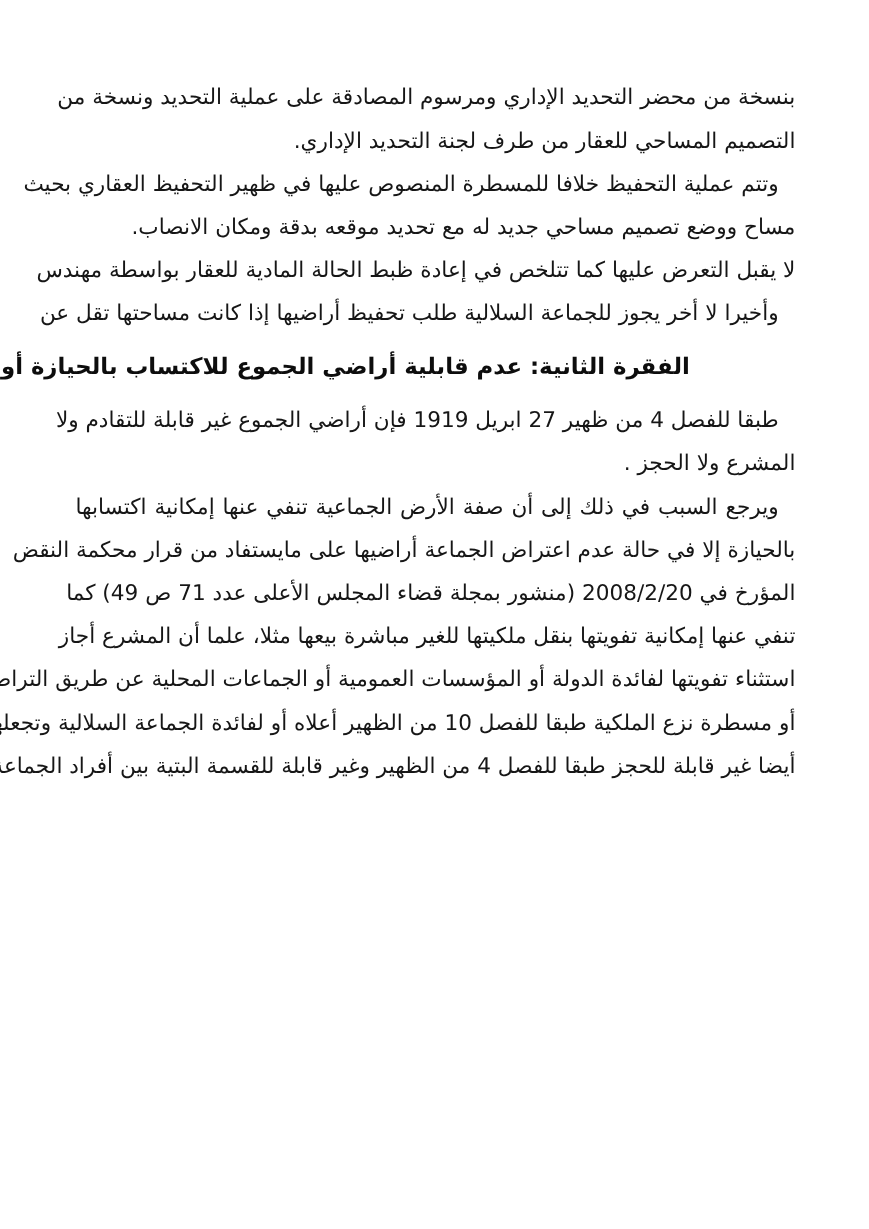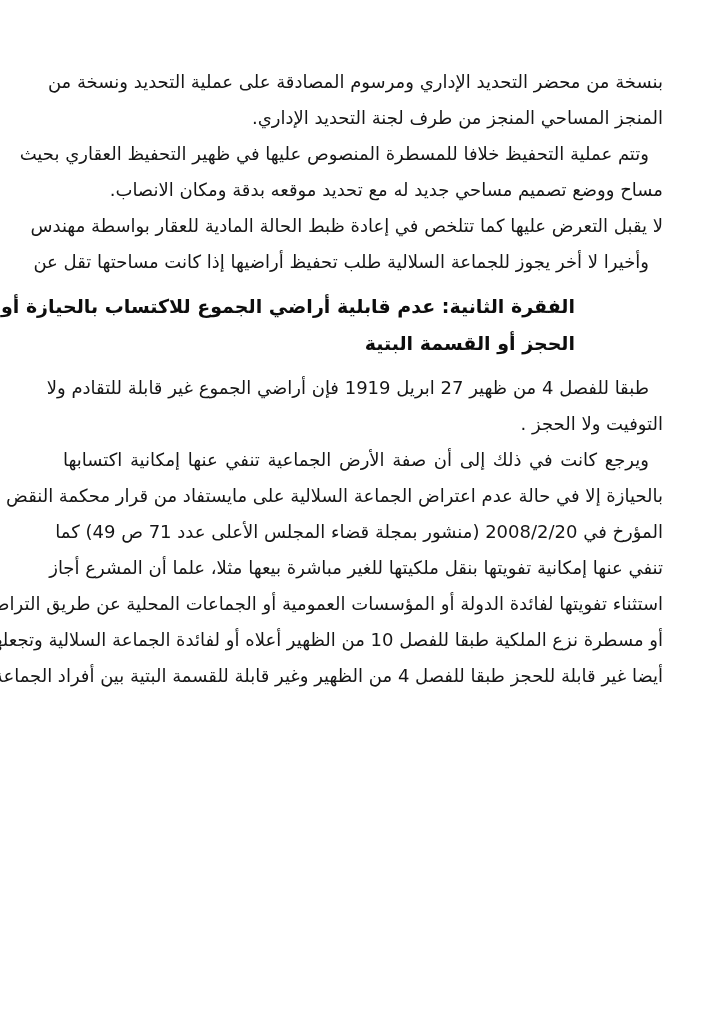--- a/index.html
+++ b/index.html
@@ -69,46 +69,45 @@
 </style>
 </head>
 <body>
 
 <div class="page">
 
   <main class="body-text">
 
     <section class="para">
       <div class="line">بنسخة من محضر التحديد الإداري ومرسوم المصادقة على عملية التحديد ونسخة من</div>
-      <div class="line last">المنجز المساحي المنجز من طرف لجنة التحديد الإداري.</div>
+      <div class="line last">التصميم المساحي للعقار من طرف لجنة التحديد الإداري.</div>
     </section>
 
     <section class="para">
       <div class="line indent">وتتم عملية التحفيظ خلافا للمسطرة المنصوص عليها في ظهير التحفيظ العقاري بحيث</div>
       <div class="line last">مساح ووضع تصميم مساحي جديد له مع تحديد موقعه بدقة ومكان الانصاب.</div>
       <div class="line">لا يقبل التعرض عليها كما تتلخص في إعادة ظبط الحالة المادية للعقار بواسطة مهندس</div>
     </section>
 
     <section class="para">
       <div class="line indent">وأخيرا لا أخر يجوز للجماعة السلالية طلب تحفيظ أراضيها إذا كانت مساحتها تقل عن</div>
     </section>
 
     <h2 class="heading">
       <div class="hline">الفقرة الثانية: عدم قابلية أراضي الجموع للاكتساب بالحيازة أو التفويت أو</div>
-      <div class="hline">الحجز أو القسمة البتية</div>
     </h2>
 
     <section class="para">
       <div class="line indent">طبقا للفصل 4 من ظهير 27 ابريل 1919 فإن أراضي الجموع غير قابلة للتقادم ولا</div>
-      <div class="line last">التوفيت ولا الحجز .</div>
+      <div class="line last">المشرع ولا الحجز .</div>
     </section>
 
     <section class="para">
-      <div class="line indent">ويرجع كانت في ذلك إلى أن صفة الأرض الجماعية تنفي عنها إمكانية اكتسابها</div>
-      <div class="line">بالحيازة إلا في حالة عدم اعتراض الجماعة السلالية على مايستفاد من قرار محكمة النقض</div>
+      <div class="line indent">ويرجع السبب في ذلك إلى أن صفة الأرض الجماعية تنفي عنها إمكانية اكتسابها</div>
+      <div class="line">بالحيازة إلا في حالة عدم اعتراض الجماعة أراضيها على مايستفاد من قرار محكمة النقض</div>
       <div class="line">المؤرخ في 2008/2/20 (منشور بمجلة قضاء المجلس الأعلى عدد 71 ص 49) كما</div>
       <div class="line">تنفي عنها إمكانية تفويتها بنقل ملكيتها للغير مباشرة بيعها مثلا، علما أن المشرع أجاز</div>
       <div class="line">استثناء تفويتها لفائدة الدولة أو المؤسسات العمومية أو الجماعات المحلية عن طريق التراضي</div>
       <div class="line">أو مسطرة نزع الملكية طبقا للفصل 10 من الظهير أعلاه أو لفائدة الجماعة السلالية وتجعلها</div>
       <div class="line">أيضا غير قابلة للحجز طبقا للفصل 4 من الظهير وغير قابلة للقسمة البتية بين أفراد الجماعة</div>
     </section>
 
   </main>
 
   <footer class="page-footer">

